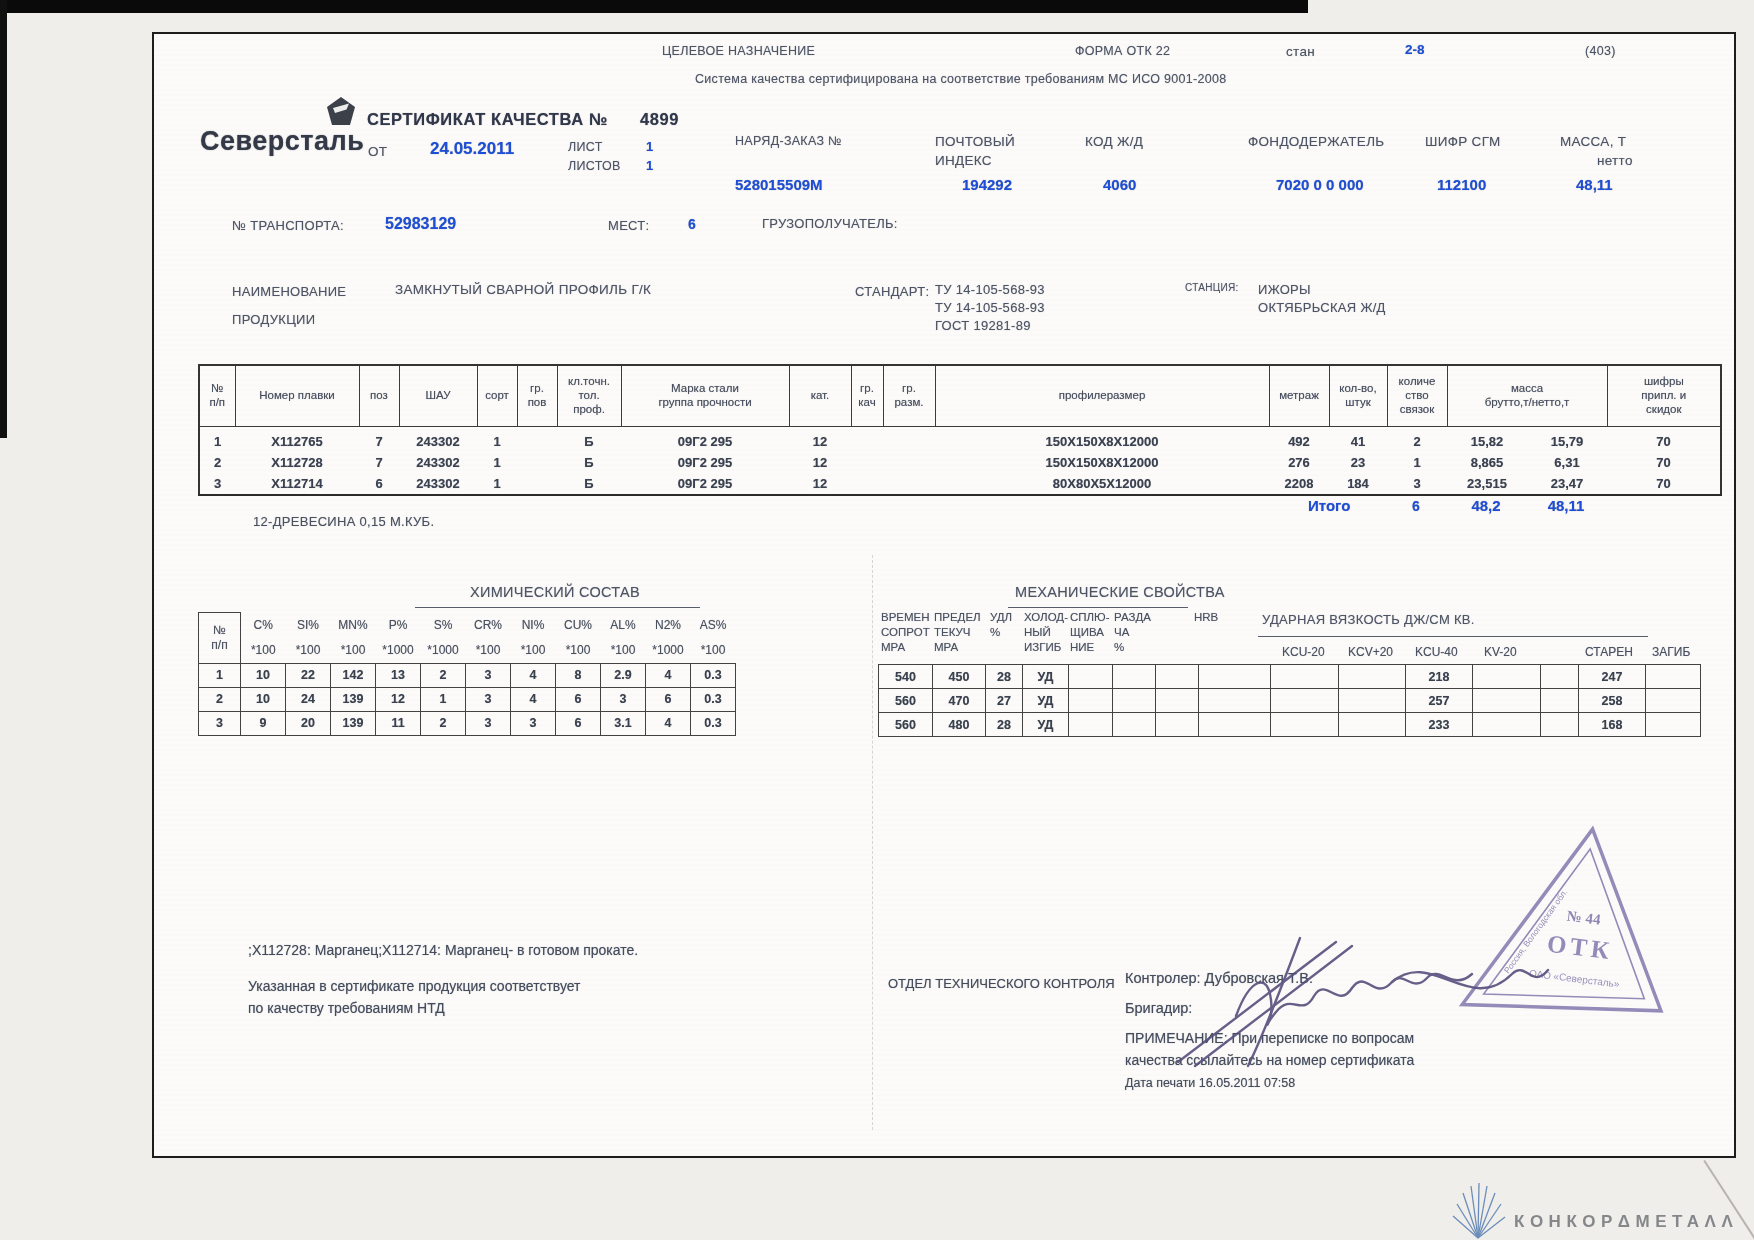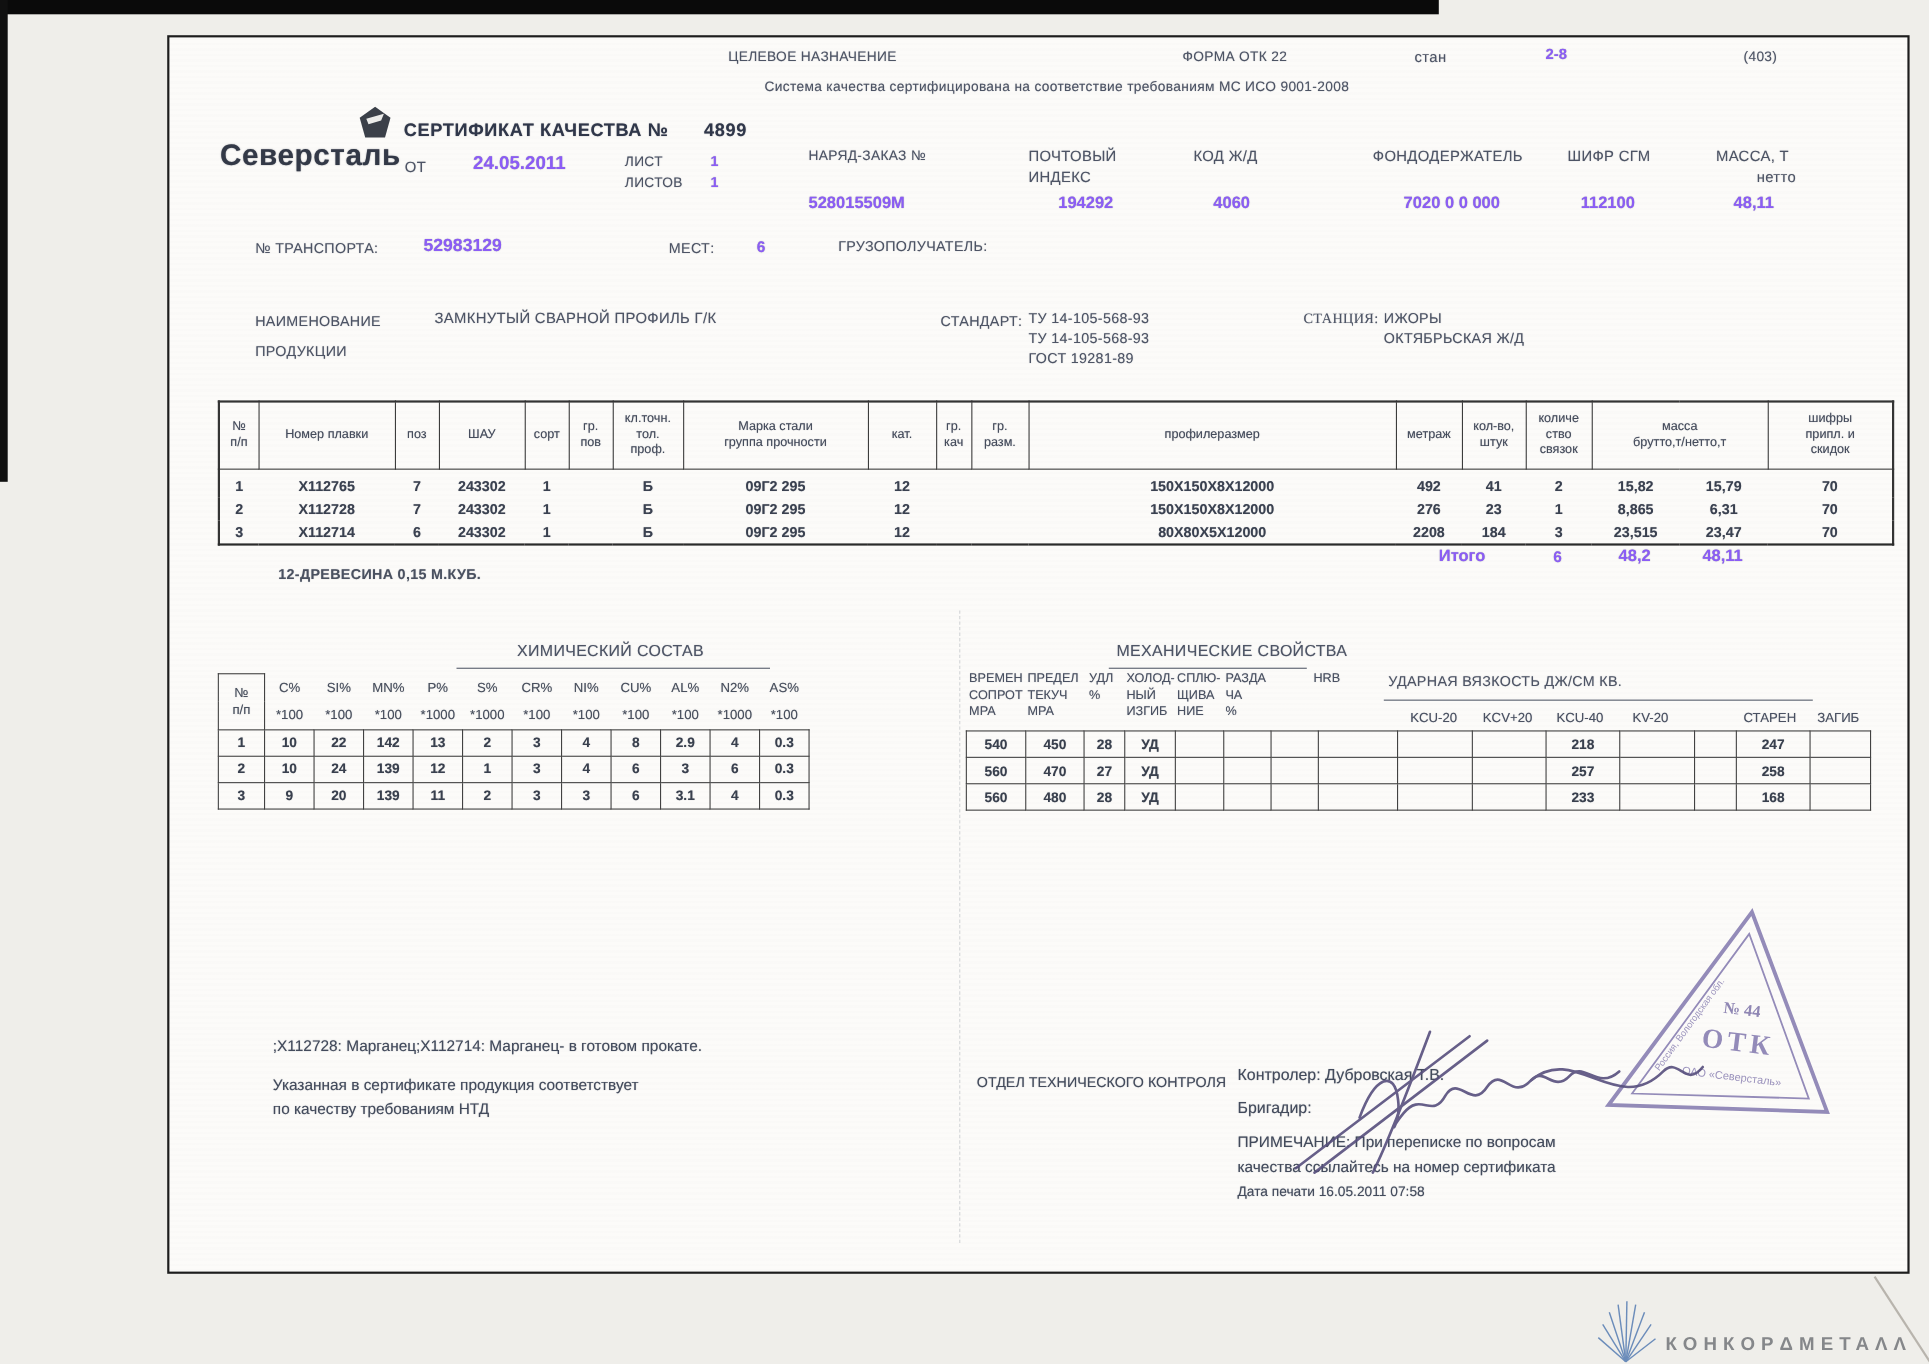--- a/index.html
+++ b/index.html
@@ -7,21 +7,21 @@
           font-family:"Liberation Sans",sans-serif;color:#49505e;}
   .abs{position:absolute;}
   
   #bar-top{left:0;top:0;width:1308px;height:13px;background:#0a0a0a;}
   #bar-left{left:0;top:0;width:7px;height:438px;background:#101010;}
   
   #page{left:152px;top:32px;width:1584px;height:1126px;box-sizing:border-box;
         border:2.5px solid #1d1d1d;background:#fcfbf9;
         background-image:repeating-linear-gradient(0deg,rgba(90,95,110,0.012) 0 2px,transparent 2px 5px);}
   .lbl{font-size:12.5px;color:#4d5465;letter-spacing:.3px;text-shadow:0 0 1px rgba(77,85,100,.45);white-space:nowrap;}
-  .val{font-weight:bold;font-size:15px;color:#8b5cf6;text-shadow:0 0 1px rgba(51,58,71,.5);white-space:nowrap;}
+  .val{font-weight:bold;font-size:15px;color:#1d4ed8;text-shadow:0 0 1px rgba(51,58,71,.5);white-space:nowrap;}
   .pre{white-space:pre-line;}
   #brand-name{font-size:27px;font-weight:bold;color:#333947;letter-spacing:.5px;text-shadow:0 0 1.2px rgba(40,45,60,.6);}
   #cert-label,#cert-number{font-size:16.5px;font-weight:bold;color:#30374a;letter-spacing:.6px;text-shadow:0 0 1px rgba(40,45,60,.55);}
   .underline{border-top:1.6px solid #565d6b;height:0;}
   .fold{border-left:1px dashed rgba(120,125,140,.30);width:0;}
   
   #main-table{left:198px;top:364px;width:1522px;border-collapse:collapse;table-layout:fixed;
               border:2px solid #343434;}
   #main-table th{border:1.6px solid #3c3c3c;font-size:11.5px;font-weight:normal;color:#454c5c;
                  text-align:center;vertical-align:middle;padding:1px 1px;height:58px;line-height:1.2;
@@ -99,21 +99,21 @@
   <div class="abs val" style="left:688px;top:216px;font-size:14px;">6</div>
   <div class="abs lbl" style="left:762px;top:216px;font-size:13px;">ГРУЗОПОЛУЧАТЕЛЬ:</div>
 
   <div class="abs lbl" style="left:232px;top:284px;font-size:13px;">НАИМЕНОВАНИЕ</div>
   <div class="abs lbl" style="left:232px;top:312px;font-size:13px;">ПРОДУКЦИИ</div>
   <div class="abs lbl" style="left:395px;top:282px;font-size:13.5px;">ЗАМКНУТЫЙ СВАРНОЙ ПРОФИЛЬ Г/К</div>
   <div class="abs lbl" style="left:855px;top:284px;font-size:13px;">СТАНДАРТ:</div>
   <div class="abs lbl" style="left:935px;top:282px;font-size:13px;">ТУ 14-105-568-93</div>
   <div class="abs lbl" style="left:935px;top:300px;font-size:13px;">ТУ 14-105-568-93</div>
   <div class="abs lbl" style="left:935px;top:318px;font-size:13px;">ГОСТ 19281-89</div>
-  <div class="abs lbl" style="left:1185px;top:282px;font-size:13px;font-family:Liberation Serif, serif;">СТАНЦИЯ:</div>
+  <div class="abs lbl" style="left:1185px;top:282px;font-size:10px;">СТАНЦИЯ:</div>
   <div class="abs lbl" style="left:1258px;top:282px;font-size:13px;">ИЖОРЫ</div>
   <div class="abs lbl" style="left:1258px;top:300px;font-size:13px;">ОКТЯБРЬСКАЯ Ж/Д</div>
 
   <table class="abs" id="main-table">
     <colgroup>
       <col style="width:36px">
         <col style="width:124px">
         <col style="width:40px">
         <col style="width:78px">
       <col style="width:40px">
@@ -227,21 +227,21 @@
           <td>70</td>
         </tr>
       </tbody>
   </table>
 
   <div class="abs val" style="left:1308px;top:497px;font-size:15px;">Итого</div>
   <div class="abs val" style="left:1386px;top:498px;width:60px;text-align:center;font-size:14px;">6</div>
   <div class="abs val" style="left:1446px;top:497px;width:80px;text-align:center;">48,2</div>
   <div class="abs val" style="left:1526px;top:497px;width:80px;text-align:center;">48,11</div>
 
-  <div class="abs lbl" style="left:253px;top:514px;font-size:13px;font-weight:bold;color:#4a5160;text-align:right;">12-ДРЕВЕСИНА 0,15 М.КУБ.</div>
+  <div class="abs lbl" style="left:253px;top:514px;font-size:13px;font-weight:normal;color:#4a5160;text-align:right;">12-ДРЕВЕСИНА 0,15 М.КУБ.</div>
 
   <div class="abs fold" style="left:872px;top:555px;height:575px;"></div>
 
   <div class="abs lbl" style="left:470px;top:584px;font-size:14.5px;">ХИМИЧЕСКИЙ СОСТАВ</div>
   <div class="abs underline" style="left:415px;top:607px;width:285px;"></div>
   <table class="abs grid" id="chem-table" style="left:198px;top:612px;">
     <colgroup>
       <col style="width:42px">
         <col style="width:45px">
         <col style="width:45px">

